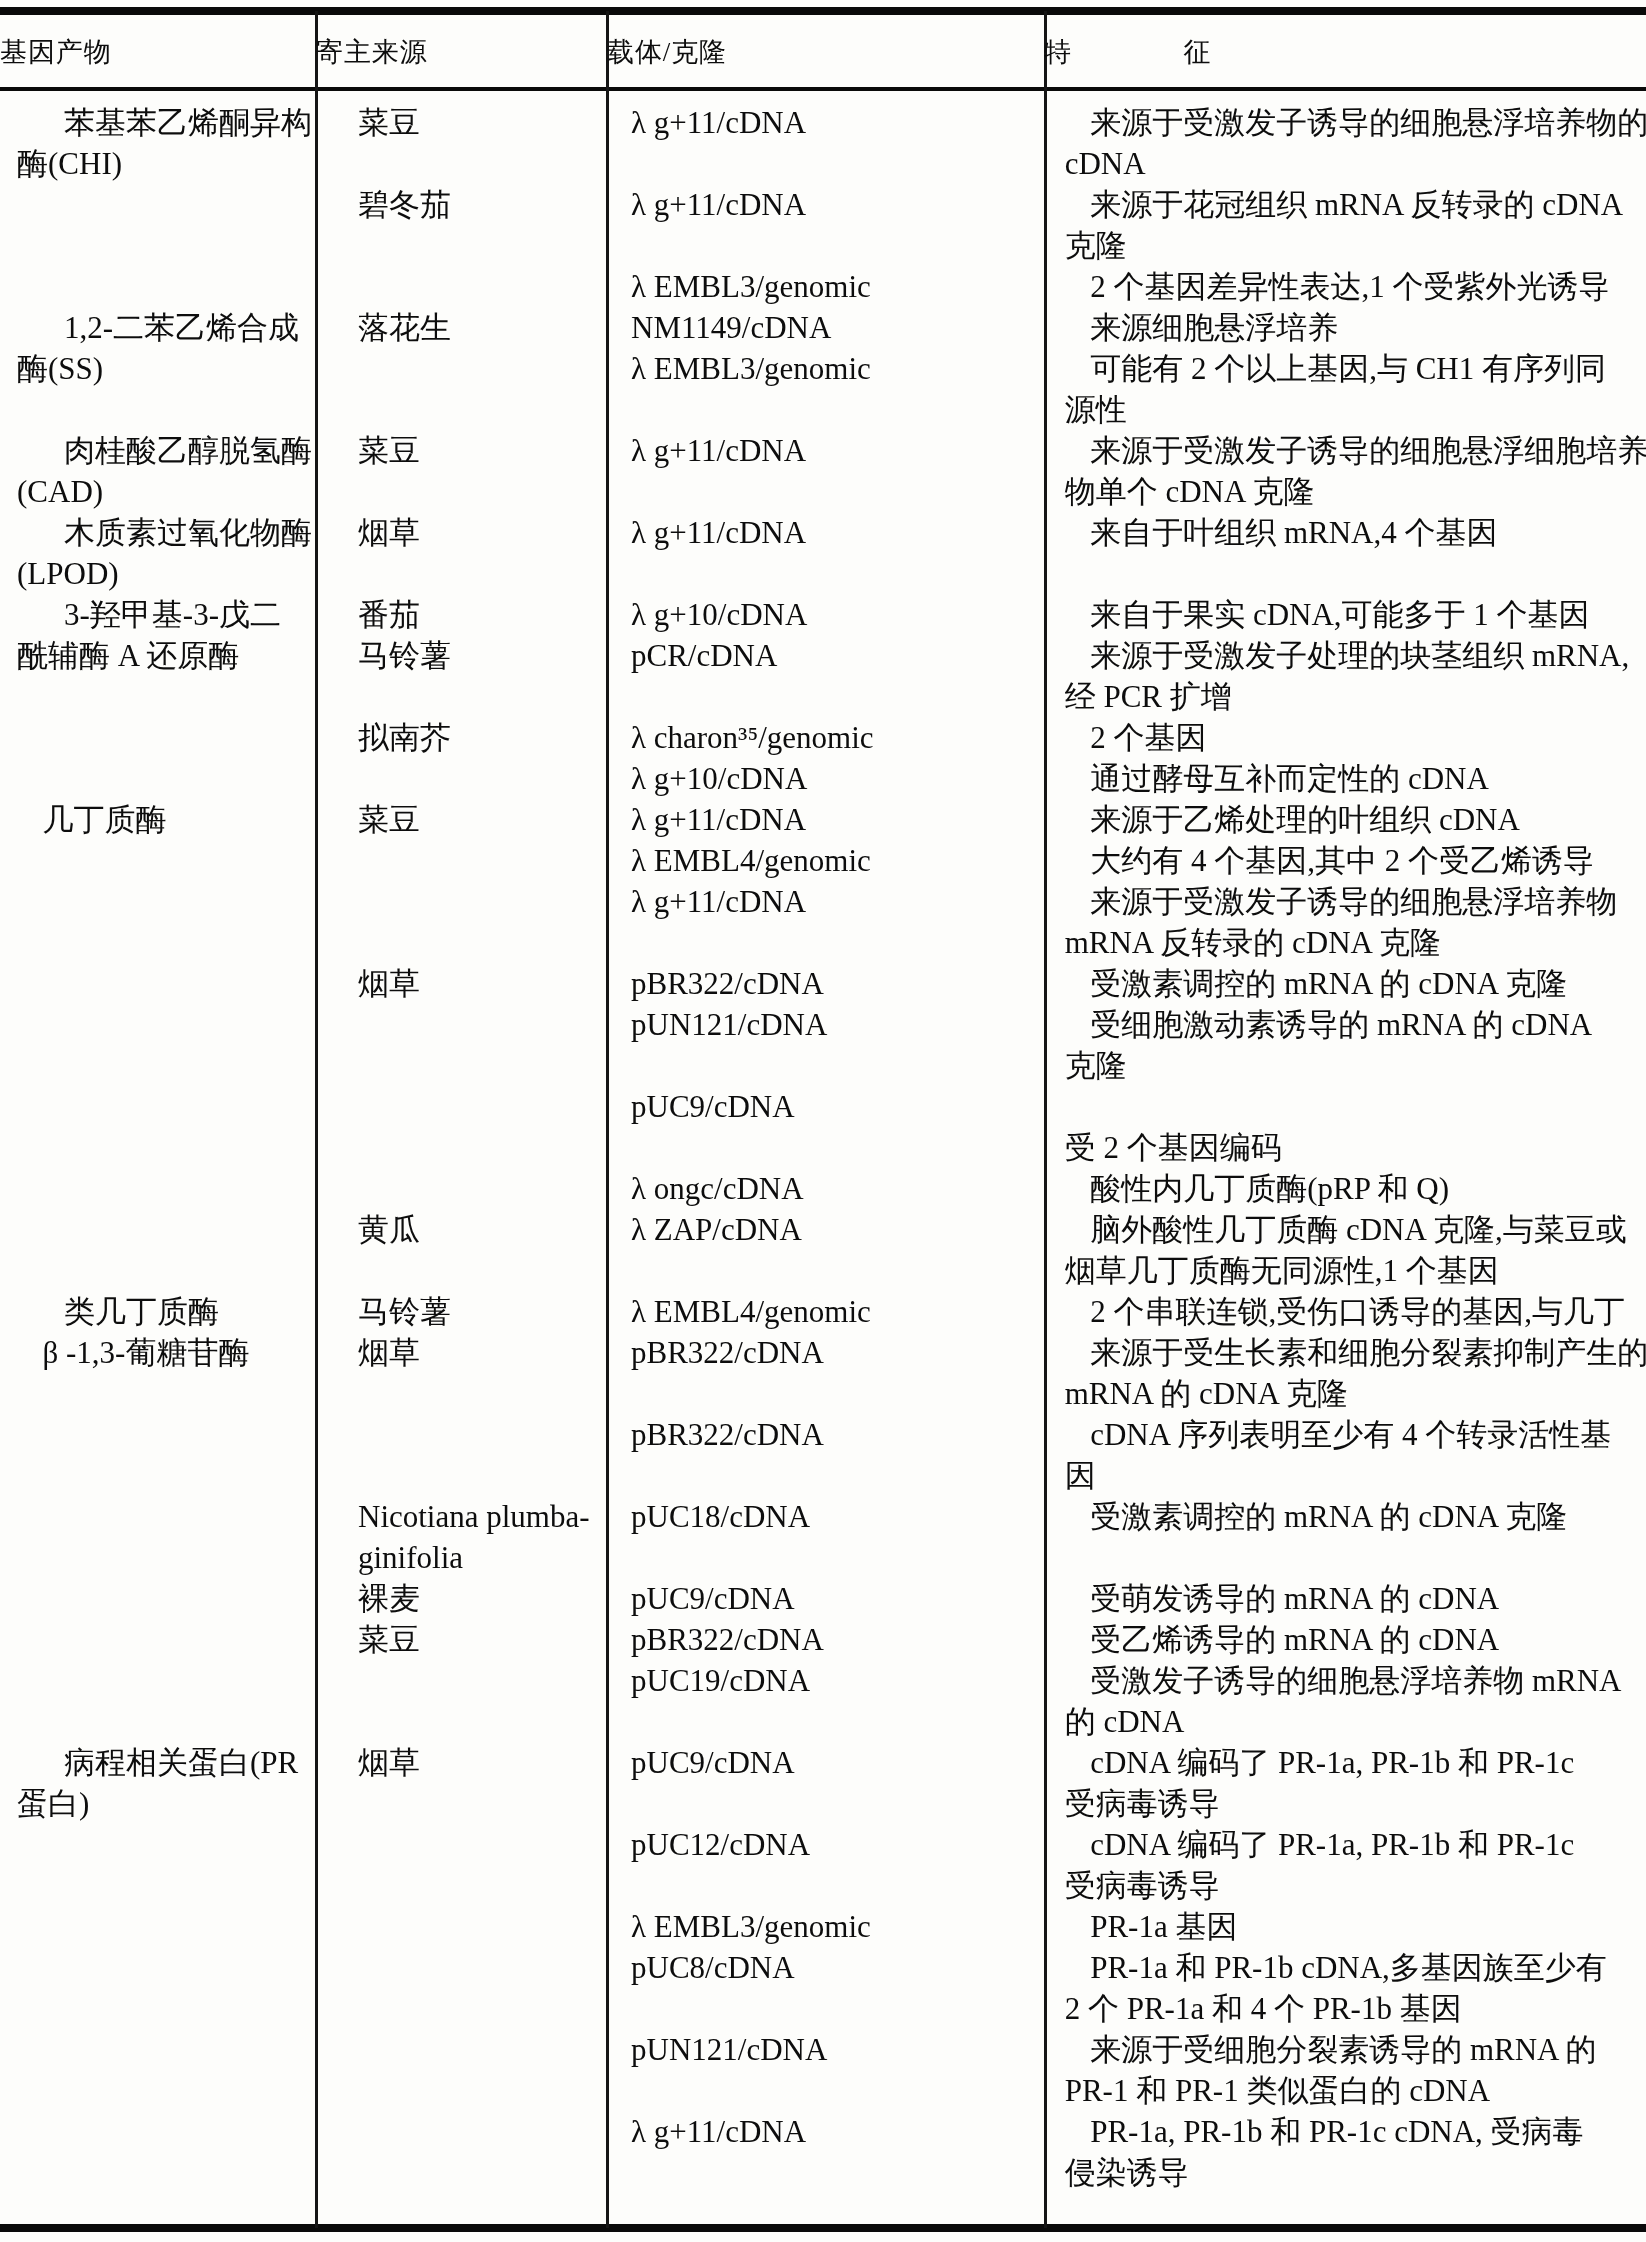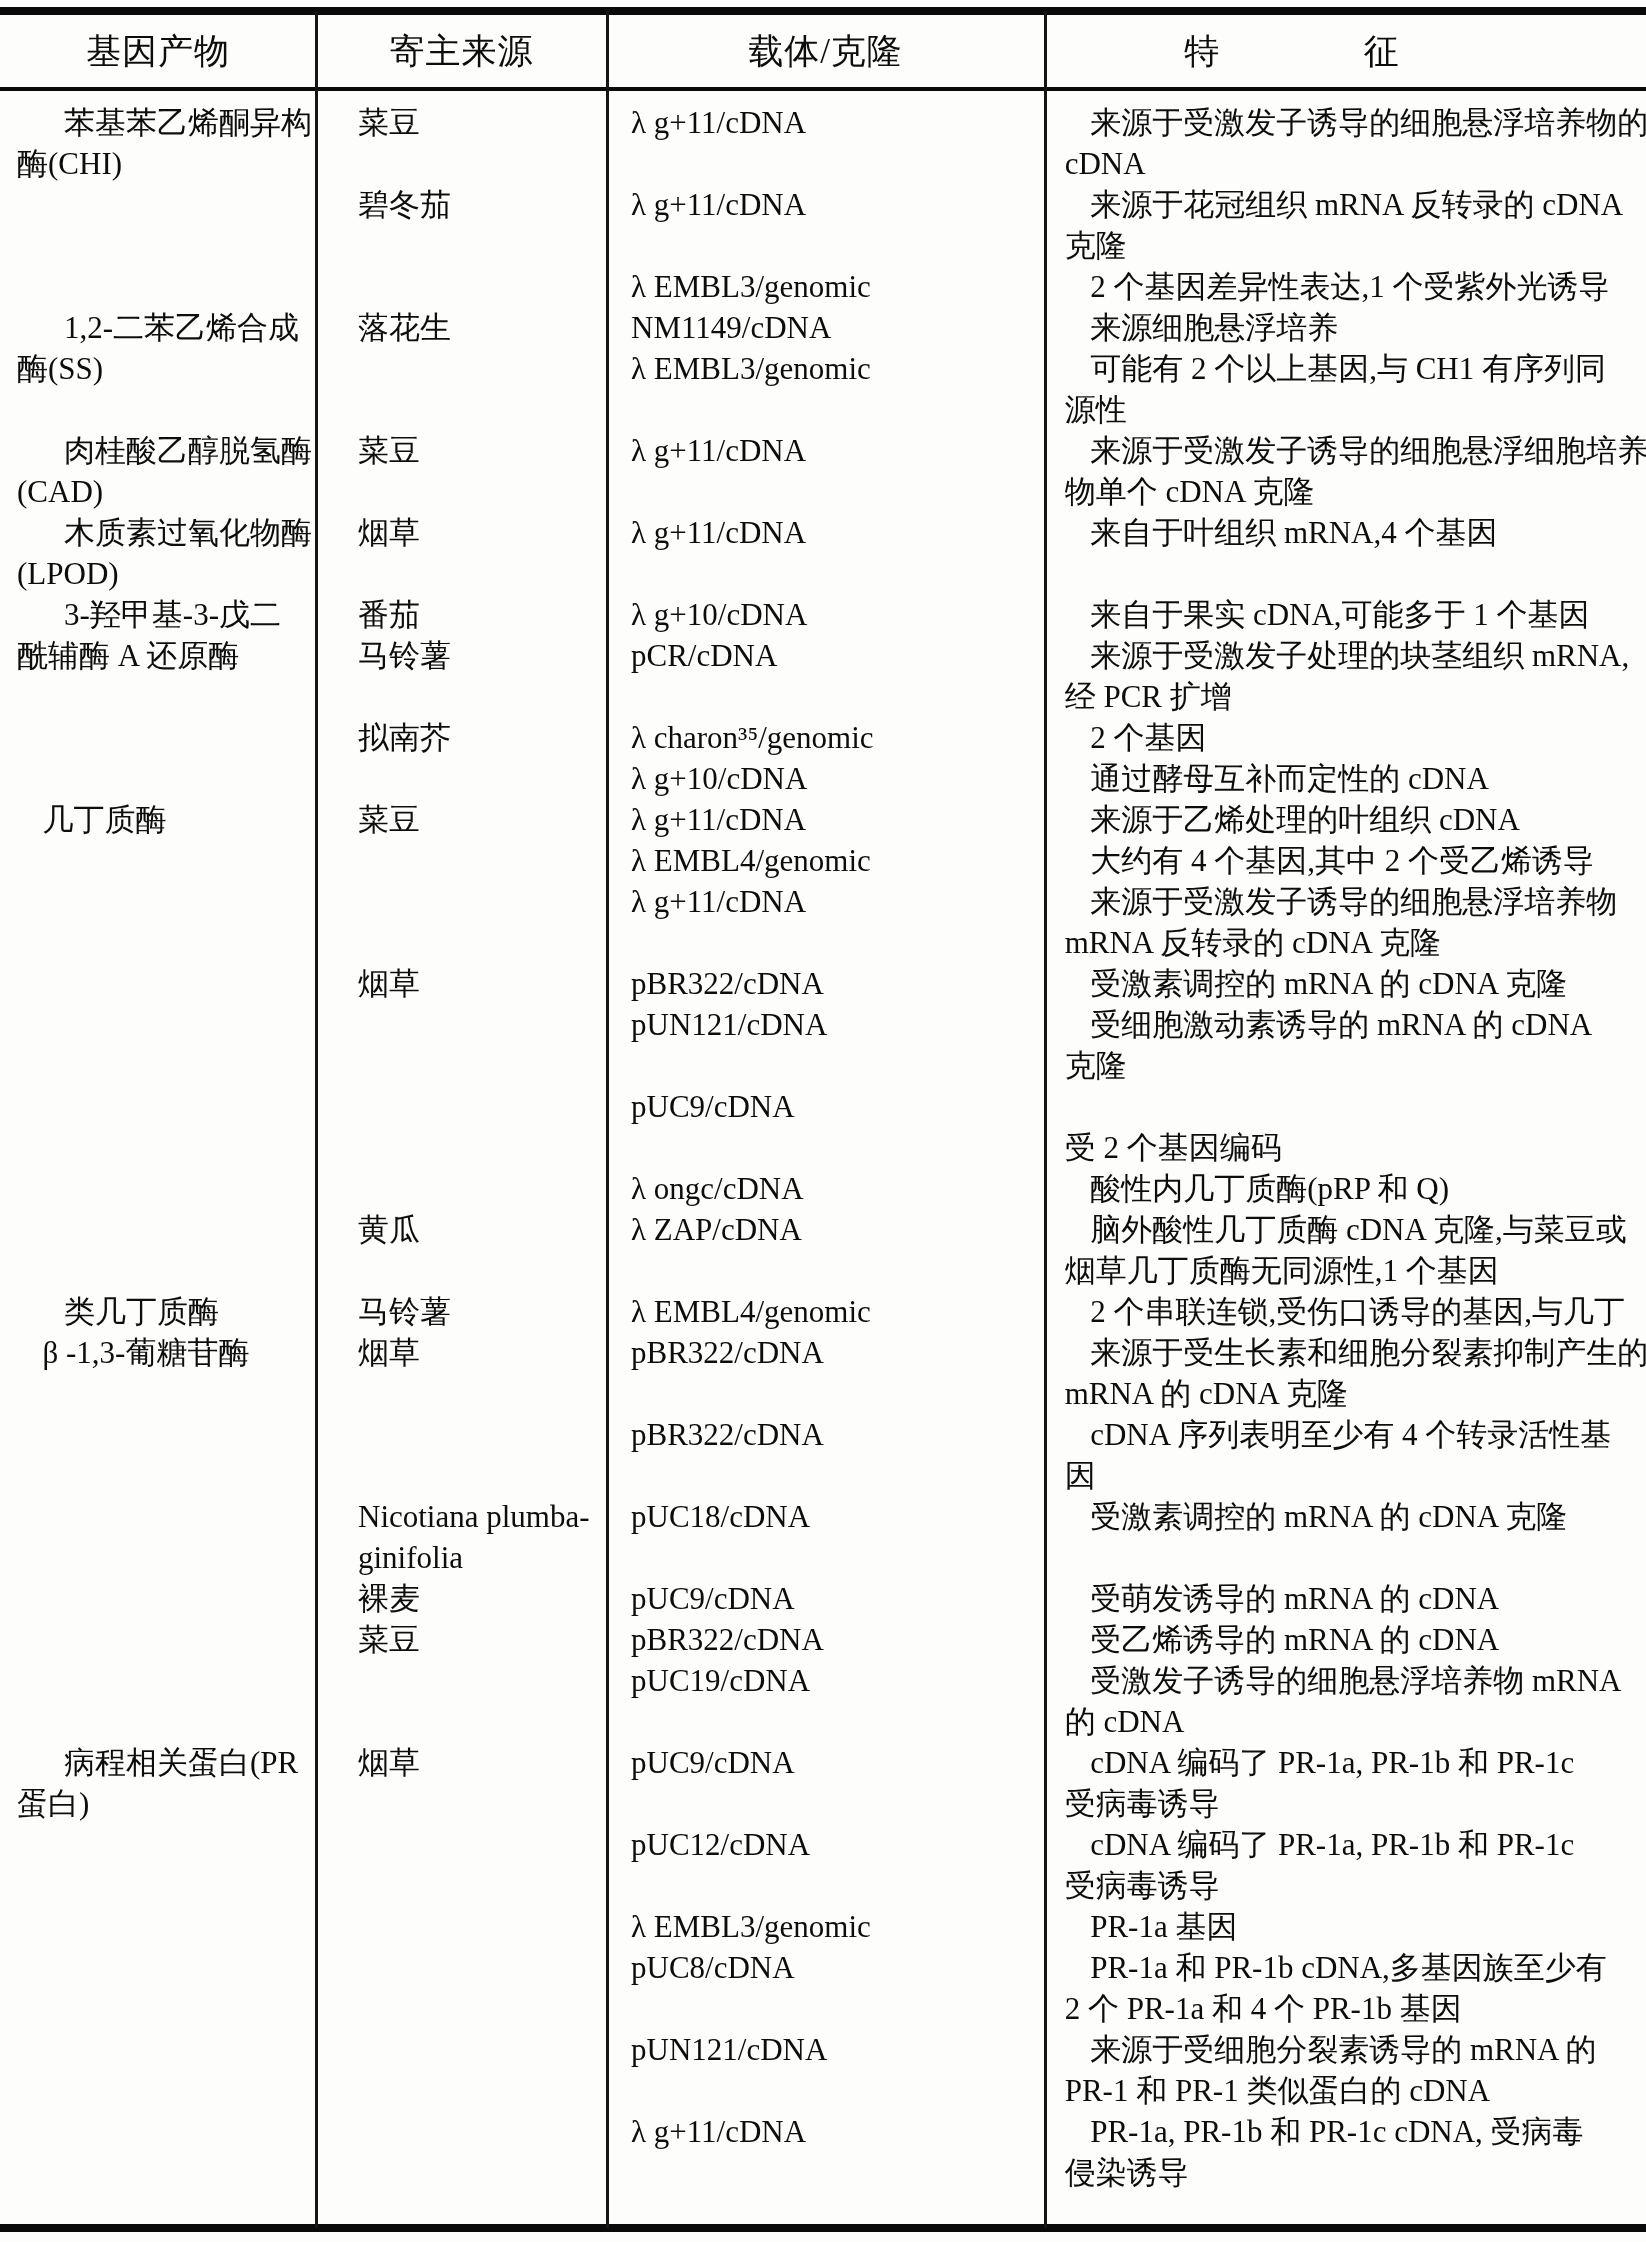--- a/index.html
+++ b/index.html
@@ -19,21 +19,21 @@
   
   .vline{position:absolute;top:11px;height:2217px;width:2.7px;background:#151515;}
   .v1{left:315px;}
   .v2{left:606px;}
   .v3{left:1044px;}
   
   .thead{
     position:absolute;left:0;top:15.5px;height:72px;width:1646px;
     display:flex;align-items:center;
   }
-  .th{font-size:35px;text-align:center;white-space:nowrap;letter-spacing:0.9px;}
+  .th{font-size:27px;white-space:nowrap;letter-spacing:0.9px;}
   .th.h1{width:316px;}
   .th.h2{width:291px;}
   .th.h3{width:437px;}
   .th.h4{width:496px;}
   
   .tbody{position:absolute;left:8px;top:102px;width:1646px;}
   .row{display:flex;height:41px;}
   .cell{
     white-space:nowrap;overflow:visible;
     font-size:31px;line-height:41px;

